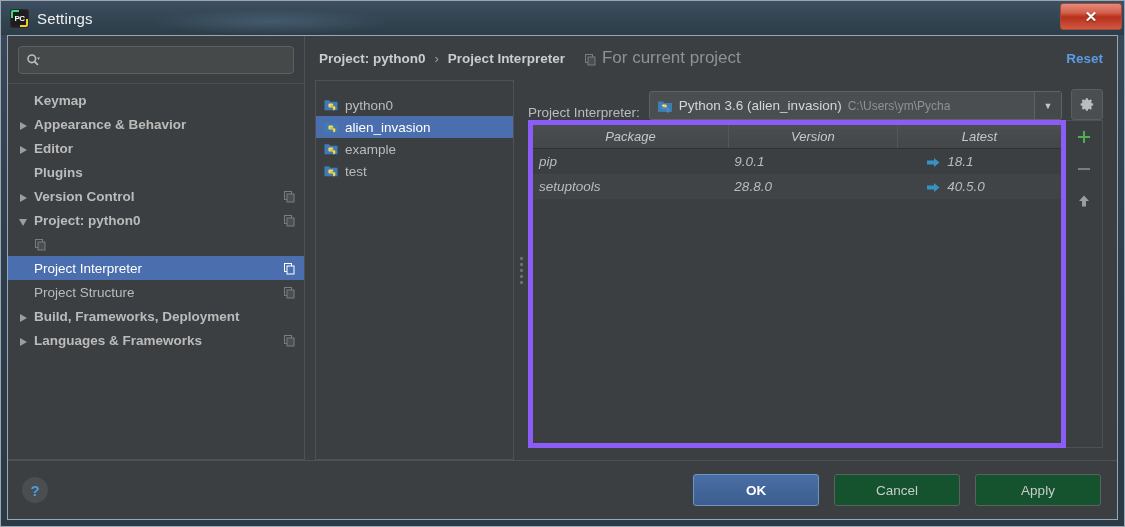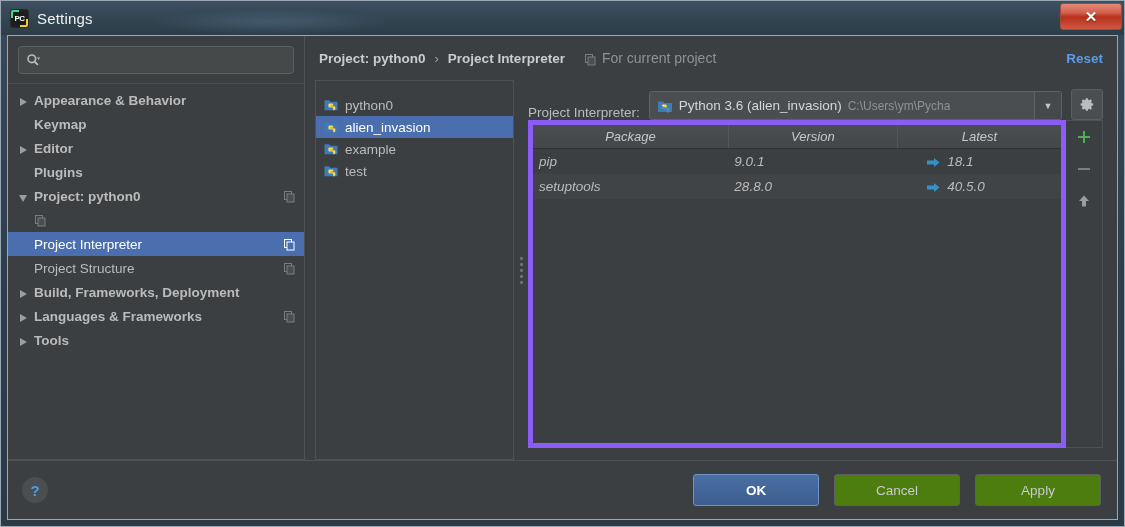--- a/index.html
+++ b/index.html
@@ -158,21 +158,21 @@
   }
   .breadcrumb-row {
     height: 44px;
     display: flex; align-items: center;
     padding: 0 14px 0 14px;
     gap: 9px;
   }
   .crumb { color: #c8cdd1; font-size: 13.5px; font-weight: 700; white-space: nowrap; }
   .crumb-sep { color: #9aa0a4; font-size: 13px; }
   .crumb-note-wrap { display: flex; align-items: center; gap: 5px; margin-left: 10px; }
-  .crumb-note { color: #8d9296; font-size: 14px; white-space: nowrap; text-align: right; }
+  .crumb-note { color: #8d9296; font-size: 17px; white-space: nowrap; text-align: right; }
   .reset-link {
     margin-left: auto;
     color: #5a9ae6; font-size: 13.5px; font-weight: 700;
     cursor: pointer; white-space: nowrap;
   }
 
   .panes {
     flex: 1 1 auto;
     display: flex;
     min-height: 0;
@@ -319,21 +319,21 @@
     display: flex; align-items: center; justify-content: center;
     color: #4d9de0; font-size: 15px; font-weight: 700;
     cursor: pointer;
   }
   .btn-group { margin-left: auto; display: flex; gap: 15px; }
   .btn {
     min-width: 92px; height: 30px;
     padding: 0 16px;
     border: 1px solid #5c6063;
     border-radius: 3px;
-    background: #4d7c0f;
+    background: #14532d;
     color: #c8cccf;
     font-size: 13.5px;
     display: flex; align-items: center; justify-content: center;
     cursor: pointer;
   }
   .btn.default {
     background: linear-gradient(180deg, #4a6fa5 0%, #3c5d8f 100%);
     border-color: #6e93c6;
     color: #ffffff; font-weight: 700;
   }
@@ -368,42 +368,52 @@
                   <circle cx="5.8" cy="5.8" r="3.8" fill="none" stroke="#b9bdbf" stroke-width="1.6"></circle>
                   <line x1="8.6" y1="8.6" x2="11.4" y2="11.4" stroke="#b9bdbf" stroke-width="1.8" stroke-linecap="round"></line>
                   <polygon points="11,4.5 14,4.5 12.5,7" fill="#b9bdbf"></polygon>
                 </svg>
               </span>
               <input class="search-input" type="text" value="" placeholder="" style="">
             </div>
           </div>
           <div class="tree" id="tree">
               <div class="tree-item bold">
+                <span class="arrow spacer"><svg width="10" height="10" viewBox="0 0 10 10">
+                    <polygon points="2,1 9,5 2,9" fill="#9a9e9f"></polygon>
+                  </svg></span>
+                <span class="label">Keymap</span>
+              </div>
+              <div class="tree-item bold">
                 <span class="arrow"><svg width="10" height="10" viewBox="0 0 10 10">
                     <polygon points="2,1 9,5 2,9" fill="#9a9e9f"></polygon>
                   </svg></span>
                 <span class="label">Appearance &amp; Behavior</span>
               </div>
               <div class="tree-item bold">
+                <span class="arrow"><svg width="10" height="10" viewBox="0 0 10 10">
+                    <polygon points="2,1 9,5 2,9" fill="#9a9e9f"></polygon>
+                  </svg></span>
+                <span class="label">Editor</span>
+              </div>
+              <div class="tree-item bold">
                 <span class="arrow spacer"><svg width="10" height="10" viewBox="0 0 10 10">
                     <polygon points="2,1 9,5 2,9" fill="#9a9e9f"></polygon>
                   </svg></span>
-                <span class="label">Keymap</span>
+                <span class="label">Plugins</span>
               </div>
               <div class="tree-item bold">
                 <span class="arrow"><svg width="10" height="10" viewBox="0 0 10 10">
                     <polygon points="2,1 9,5 2,9" fill="#9a9e9f"></polygon>
                   </svg></span>
-                <span class="label">Editor</span>
-              </div>
-              <div class="tree-item bold">
-                <span class="arrow spacer"><svg width="10" height="10" viewBox="0 0 10 10">
-                    <polygon points="2,1 9,5 2,9" fill="#9a9e9f"></polygon>
-                  </svg></span>
-                <span class="label">Plugins</span>
+                <span class="label">Version Control</span>
+                <span class="scope-icon"><svg width="13" height="13" viewBox="0 0 13 13">
+                    <rect x="1.5" y="1.5" width="7" height="8" fill="none" stroke="#8d9296" stroke-width="1"></rect>
+                    <rect x="4" y="4" width="7" height="8" fill="#4f5355" stroke="#8d9296" stroke-width="1"></rect>
+                  </svg></span>
               </div>
               <div class="tree-item bold">
                 <span class="arrow"><svg width="10" height="10" viewBox="0 0 10 10">
                     <polygon points="1,2 9,2 5,9" fill="#9a9e9f"></polygon>
                   </svg></span>
                 <span class="label">Project: python0</span>
                 <span class="scope-icon"><svg width="13" height="13" viewBox="0 0 13 13">
                     <rect x="1.5" y="1.5" width="7" height="8" fill="none" stroke="#8d9296" stroke-width="1"></rect>
                     <rect x="4" y="4" width="7" height="8" fill="#4f5355" stroke="#8d9296" stroke-width="1"></rect>
                   </svg></span>
@@ -436,26 +446,20 @@
               </div>
               <div class="tree-item bold">
                 <span class="arrow"><svg width="10" height="10" viewBox="0 0 10 10">
                     <polygon points="2,1 9,5 2,9" fill="#9a9e9f"></polygon>
                   </svg></span>
                 <span class="label">Languages &amp; Frameworks</span>
                 <span class="scope-icon"><svg width="13" height="13" viewBox="0 0 13 13">
                     <rect x="1.5" y="1.5" width="7" height="8" fill="none" stroke="#8d9296" stroke-width="1"></rect>
                     <rect x="4" y="4" width="7" height="8" fill="#4f5355" stroke="#8d9296" stroke-width="1"></rect>
                   </svg></span>
-              </div>
-              <div class="tree-item bold">
-                <span class="arrow"><svg width="10" height="10" viewBox="0 0 10 10">
-                    <polygon points="2,1 9,5 2,9" fill="#9a9e9f"></polygon>
-                  </svg></span>
-                <span class="label">Tools</span>
               </div>
             </div>
         </div>
 
         <div class="main">
 
           <div class="breadcrumb-row">
             <span class="crumb">Project: python0</span>
             <span class="crumb-sep">›</span>
             <span class="crumb">Project Interpreter</span>

